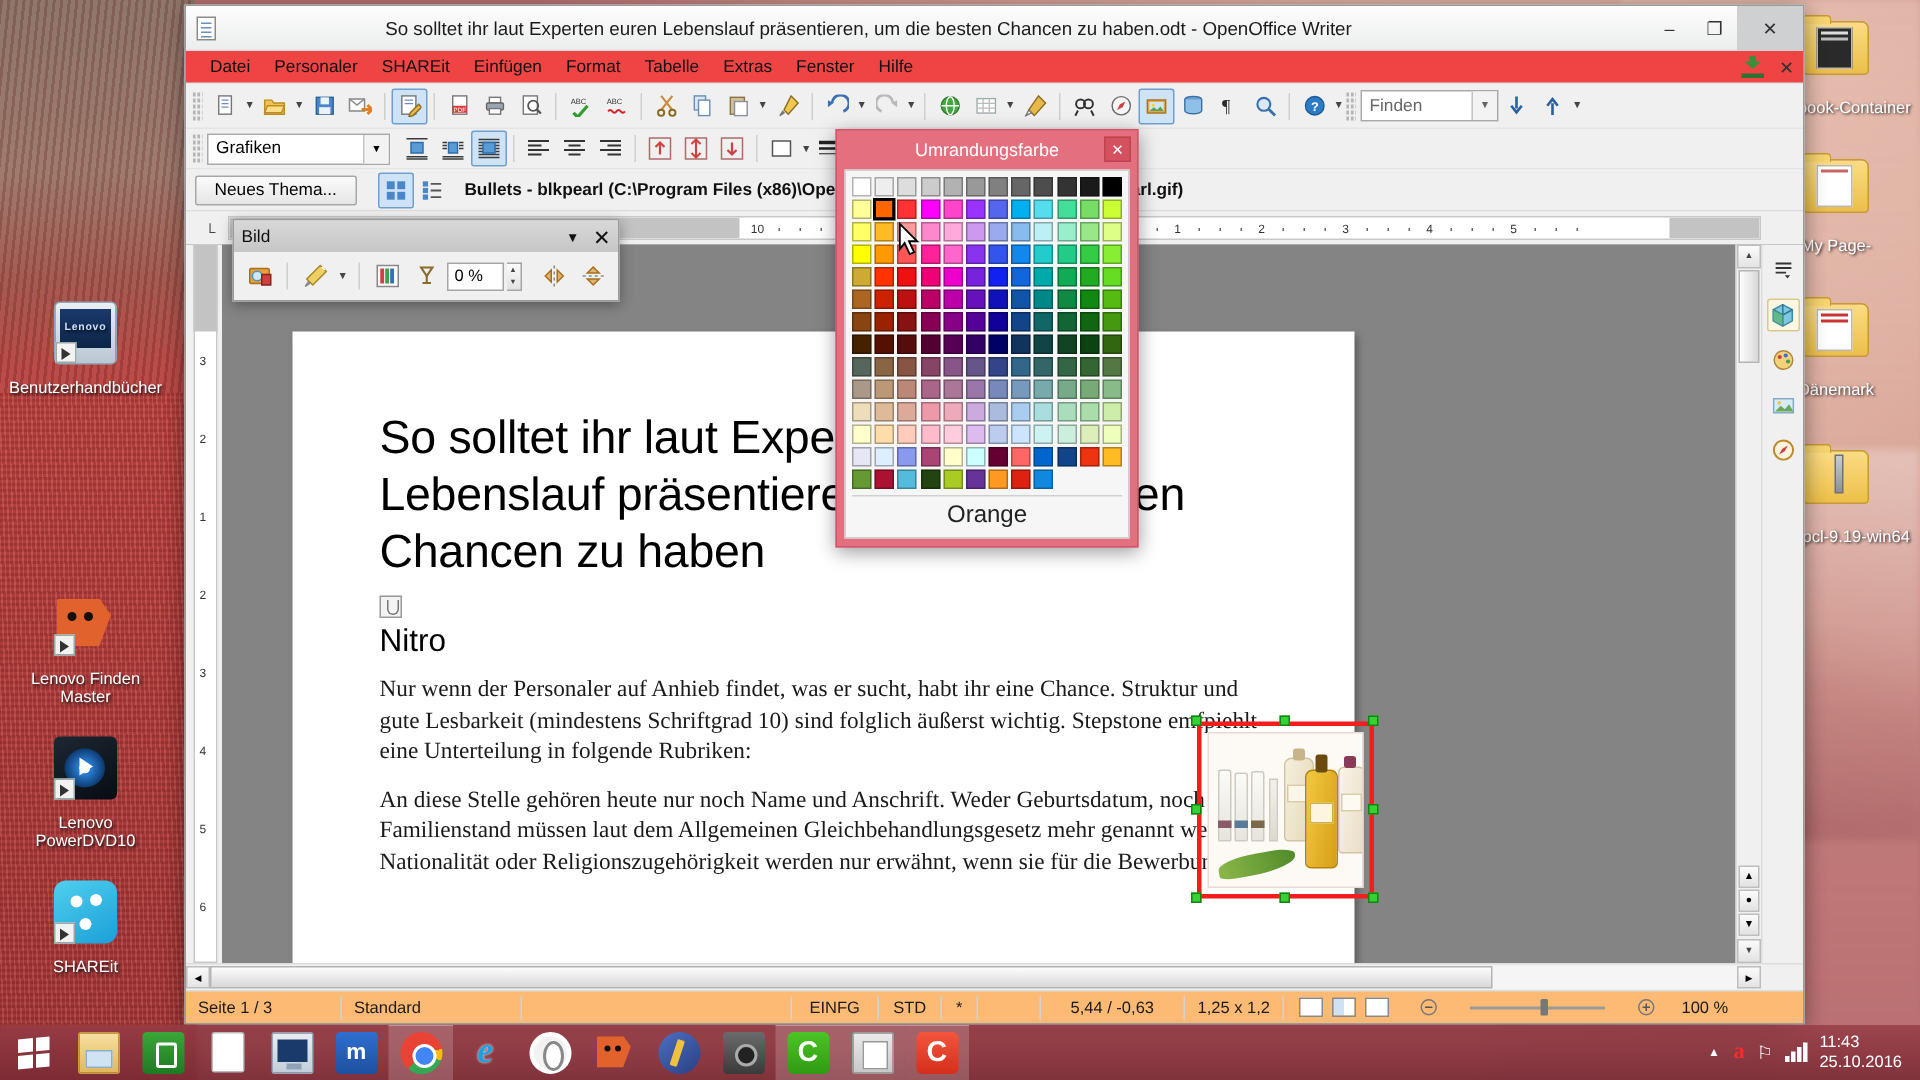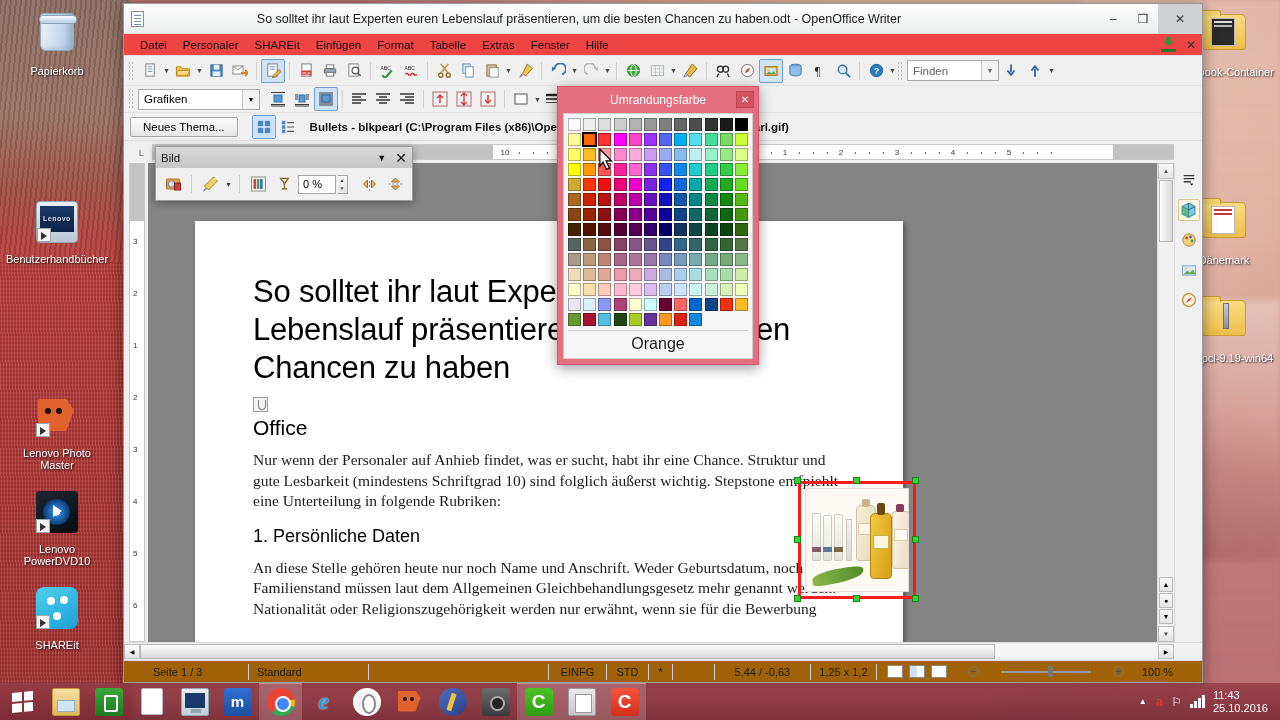--- a/index.html
+++ b/index.html
@@ -187,21 +187,21 @@
   
   .sidebar{width:28px;background:#f0f0f0;border-left:1px solid #dcdcdc;display:flex;flex-direction:column;align-items:center;padding-top:6px;gap:8px;flex:none;}
   .sb-ico{width:22px;height:22px;display:flex;align-items:center;justify-content:center;border:1px solid transparent;border-radius:2px;position:relative;}
   .sb-ico.on{background:#fdf6e0;border-color:#d8c98c;}
 
   .hscrollrow{height:18px;background:#f0f0f0;display:flex;align-items:center;border-top:1px solid #dcdcdc;flex:none;}
   .hsb-btn{width:16px;height:15px;background:linear-gradient(180deg,#fbfbfb,#e3e3e3);border:1px solid #bdbdbd;display:flex;align-items:center;justify-content:center;font-size:6px;}
   .hsb-track{flex:1;height:15px;background:#f5f5f5;position:relative;}
   .hsb-thumb{position:absolute;left:0;top:0;bottom:0;width:84%;background:linear-gradient(180deg,#fdfdfd,#d8d8d8);border:1px solid #b4b4b4;}
 
-  .statusbar{height:22px;background:#a16207;border-top:1px solid #dcdcdc;display:flex;align-items:center;font-size:11px;color:#1a1a1a;flex:none;justify-content:center;}
+  .statusbar{height:22px;background:#fdba74;border-top:1px solid #dcdcdc;display:flex;align-items:center;font-size:11px;color:#1a1a1a;flex:none;}
   .st{padding:0 8px;height:16px;display:flex;align-items:center;border-right:1px solid #d2d2d2;}
   .st.nb{border-right:none;}
   .zoomslider{width:118px;height:16px;position:relative;display:flex;align-items:center;}
   .zoomslider .track{position:absolute;left:14px;right:14px;height:2px;background:#9a9a9a;}
   .zoomslider .knob{position:absolute;left:52%;width:5px;height:11px;background:#777;border-radius:1px;}
   .zcirc{width:11px;height:11px;border:1px solid #777;border-radius:50%;position:relative;}
   .zcirc::before{content:"";position:absolute;left:2px;top:4px;width:5px;height:1px;background:#555;}
   .zcirc.plus::after{content:"";position:absolute;left:4px;top:2px;width:1px;height:5px;background:#555;}
   .viewbtn{width:16px;height:13px;border:1px solid #8a8a8a;background:#fff;margin-right:3px;}
 
@@ -270,41 +270,35 @@
 <body>
 
 <div id="desktop">
   <div class="wp-base"></div>
   <div class="wp-left"></div>
   <div class="wp-fabric"></div>
   <div class="wp-shadow"></div>
   <div class="wp-fold1"></div>
   <div class="wp-fold2"></div>
 
-  <div class="dicon" style="left:5px;top:8px">
-    <div class="gfx">
-        <div class="ic-trash"></div>
-      </div>
-    <span class="lbl">Papierkorb</span>
-  </div>
   <div class="dicon" style="left:5px;top:198px">
     <div class="gfx">
         <div class="ic-sq ic-lenovo">
           <span class="ic-shortcut"></span>
         </div>
       </div>
     <span class="lbl">Benutzerhandbücher</span>
   </div>
   <div class="dicon" style="left:5px;top:392px">
     <div class="gfx">
         <div class="ic-sq ic-lpm">
           <span class="ic-shortcut"></span>
         </div>
       </div>
-    <span class="lbl">Lenovo Photo Master</span>
+    <span class="lbl">Lenovo Finden Master</span>
   </div>
   <div class="dicon" style="left:5px;top:488px">
     <div class="gfx">
         <div class="ic-sq ic-dvd">
           <span class="ic-shortcut"></span>
         </div>
       </div>
     <span class="lbl">Lenovo PowerDVD10</span>
   </div>
   <div class="dicon" style="left:5px;top:584px">
@@ -350,20 +344,32 @@
         <div class="ic-folder">
           <div class="bk"></div>
           <div class="tab"></div>
           <div class="pg">
             <i style="background:#ccc"></i>
             <i style="background:#ccc"></i>
           </div>
         </div>
       </div>
     <span class="lbl">TVLangen</span>
+  </div>
+  <div class="dicon" style="left:1172px;top:100px">
+    <div class="gfx">
+        <div class="ic-folder">
+          <div class="bk"></div>
+          <div class="tab"></div>
+          <div class="pg">
+            <i style="background:#c66"></i>
+          </div>
+        </div>
+      </div>
+    <span class="lbl">My Page-</span>
   </div>
   <div class="dicon" style="left:1078px;top:196px">
     <div class="gfx">
         <div class="ic-folder">
           <div class="bk"></div>
           <div class="tab"></div>
           <div class="pg" style="background:#2c3e50">
             <i style="background:#3cc"></i>
             <i style="background:#fc6"></i>
             <i style="background:#6c6"></i>
@@ -810,23 +816,22 @@
         <div class="vr-num" style="top: 338px;">4</div>
         <div class="vr-num" style="top: 390px;">5</div>
         <div class="vr-num" style="top: 442px;">6</div>
       </div>
 
     <div class="canvas">
       <div class="page">
         <div class="doc-pad">
           <div class="doc-h1">So solltet ihr laut Experten euren Lebenslauf präsentieren, um die besten Chancen zu haben</div>
           <div class="doc-anchor"></div>
-          <div class="doc-h2">Office</div>
+          <div class="doc-h2">Nitro</div>
           <div class="doc-p">Nur wenn der Personaler auf Anhieb findet, was er sucht, habt ihr eine Chance. Struktur und gute Lesbarkeit (mindestens Schriftgrad 10) sind folglich äußerst wichtig. Stepstone emfpiehlt eine Unterteilung in folgende Rubriken:</div>
-          <div class="doc-h3">1. Persönliche Daten</div>
           <div class="doc-p">An diese Stelle gehören heute nur noch Name und Anschrift. Weder Geburtsdatum, noch Familienstand müssen laut dem Allgemeinen Gleichbehandlungsgesetz mehr genannt werden. Nationalität oder Religionszugehörigkeit werden nur erwähnt, wenn sie für die Bewerbung</div>
         </div>
       </div>
 
       <div class="selimg">
         <div class="inner">
           <div class="prod" style="left:6px;top:24px;width:9px;height:48px;background:linear-gradient(180deg,#fbfbf7,#e6e4dd);border:1px solid #cdcac1;border-radius:2px 2px 1px 1px;"></div>
           <div class="prod" style="left:6px;top:58px;width:9px;height:5px;background:#8a5a6a;"></div>
           <div class="prod" style="left:17px;top:26px;width:9px;height:46px;background:linear-gradient(180deg,#fbfbf7,#e6e4dd);border:1px solid #cdcac1;border-radius:2px 2px 1px 1px;"></div>
           <div class="prod" style="left:17px;top:58px;width:9px;height:5px;background:#5a7a9a;"></div>

